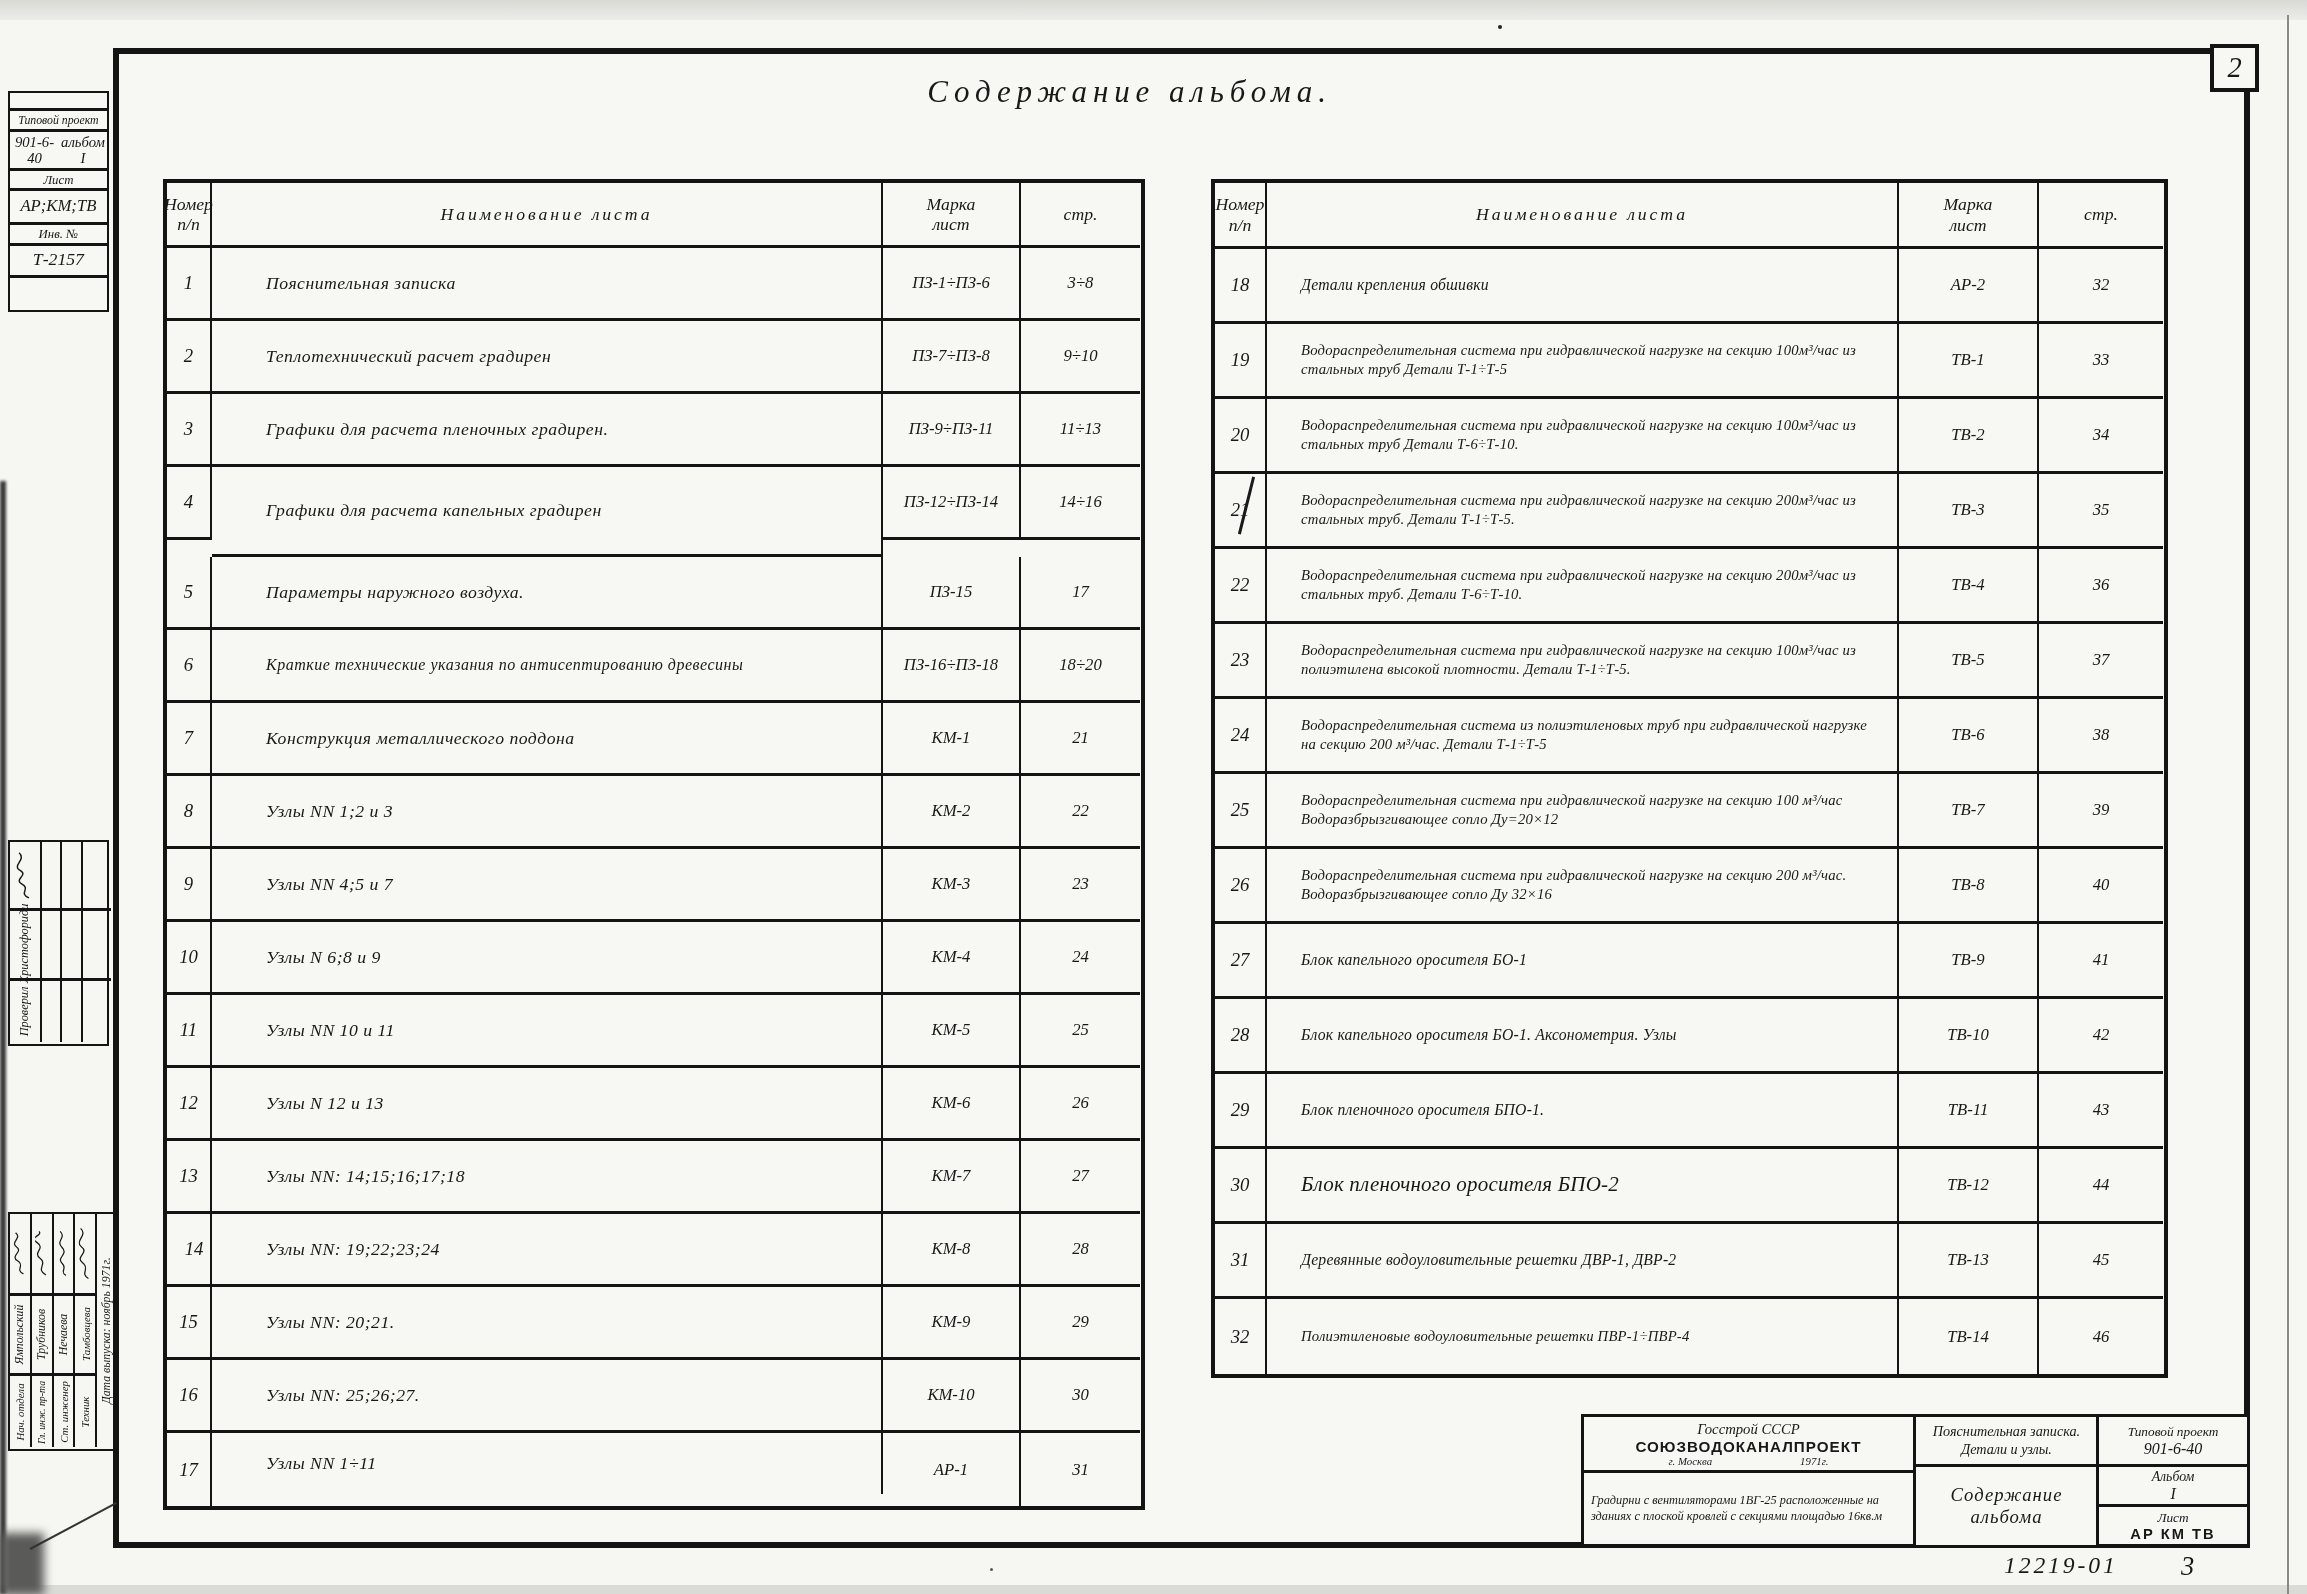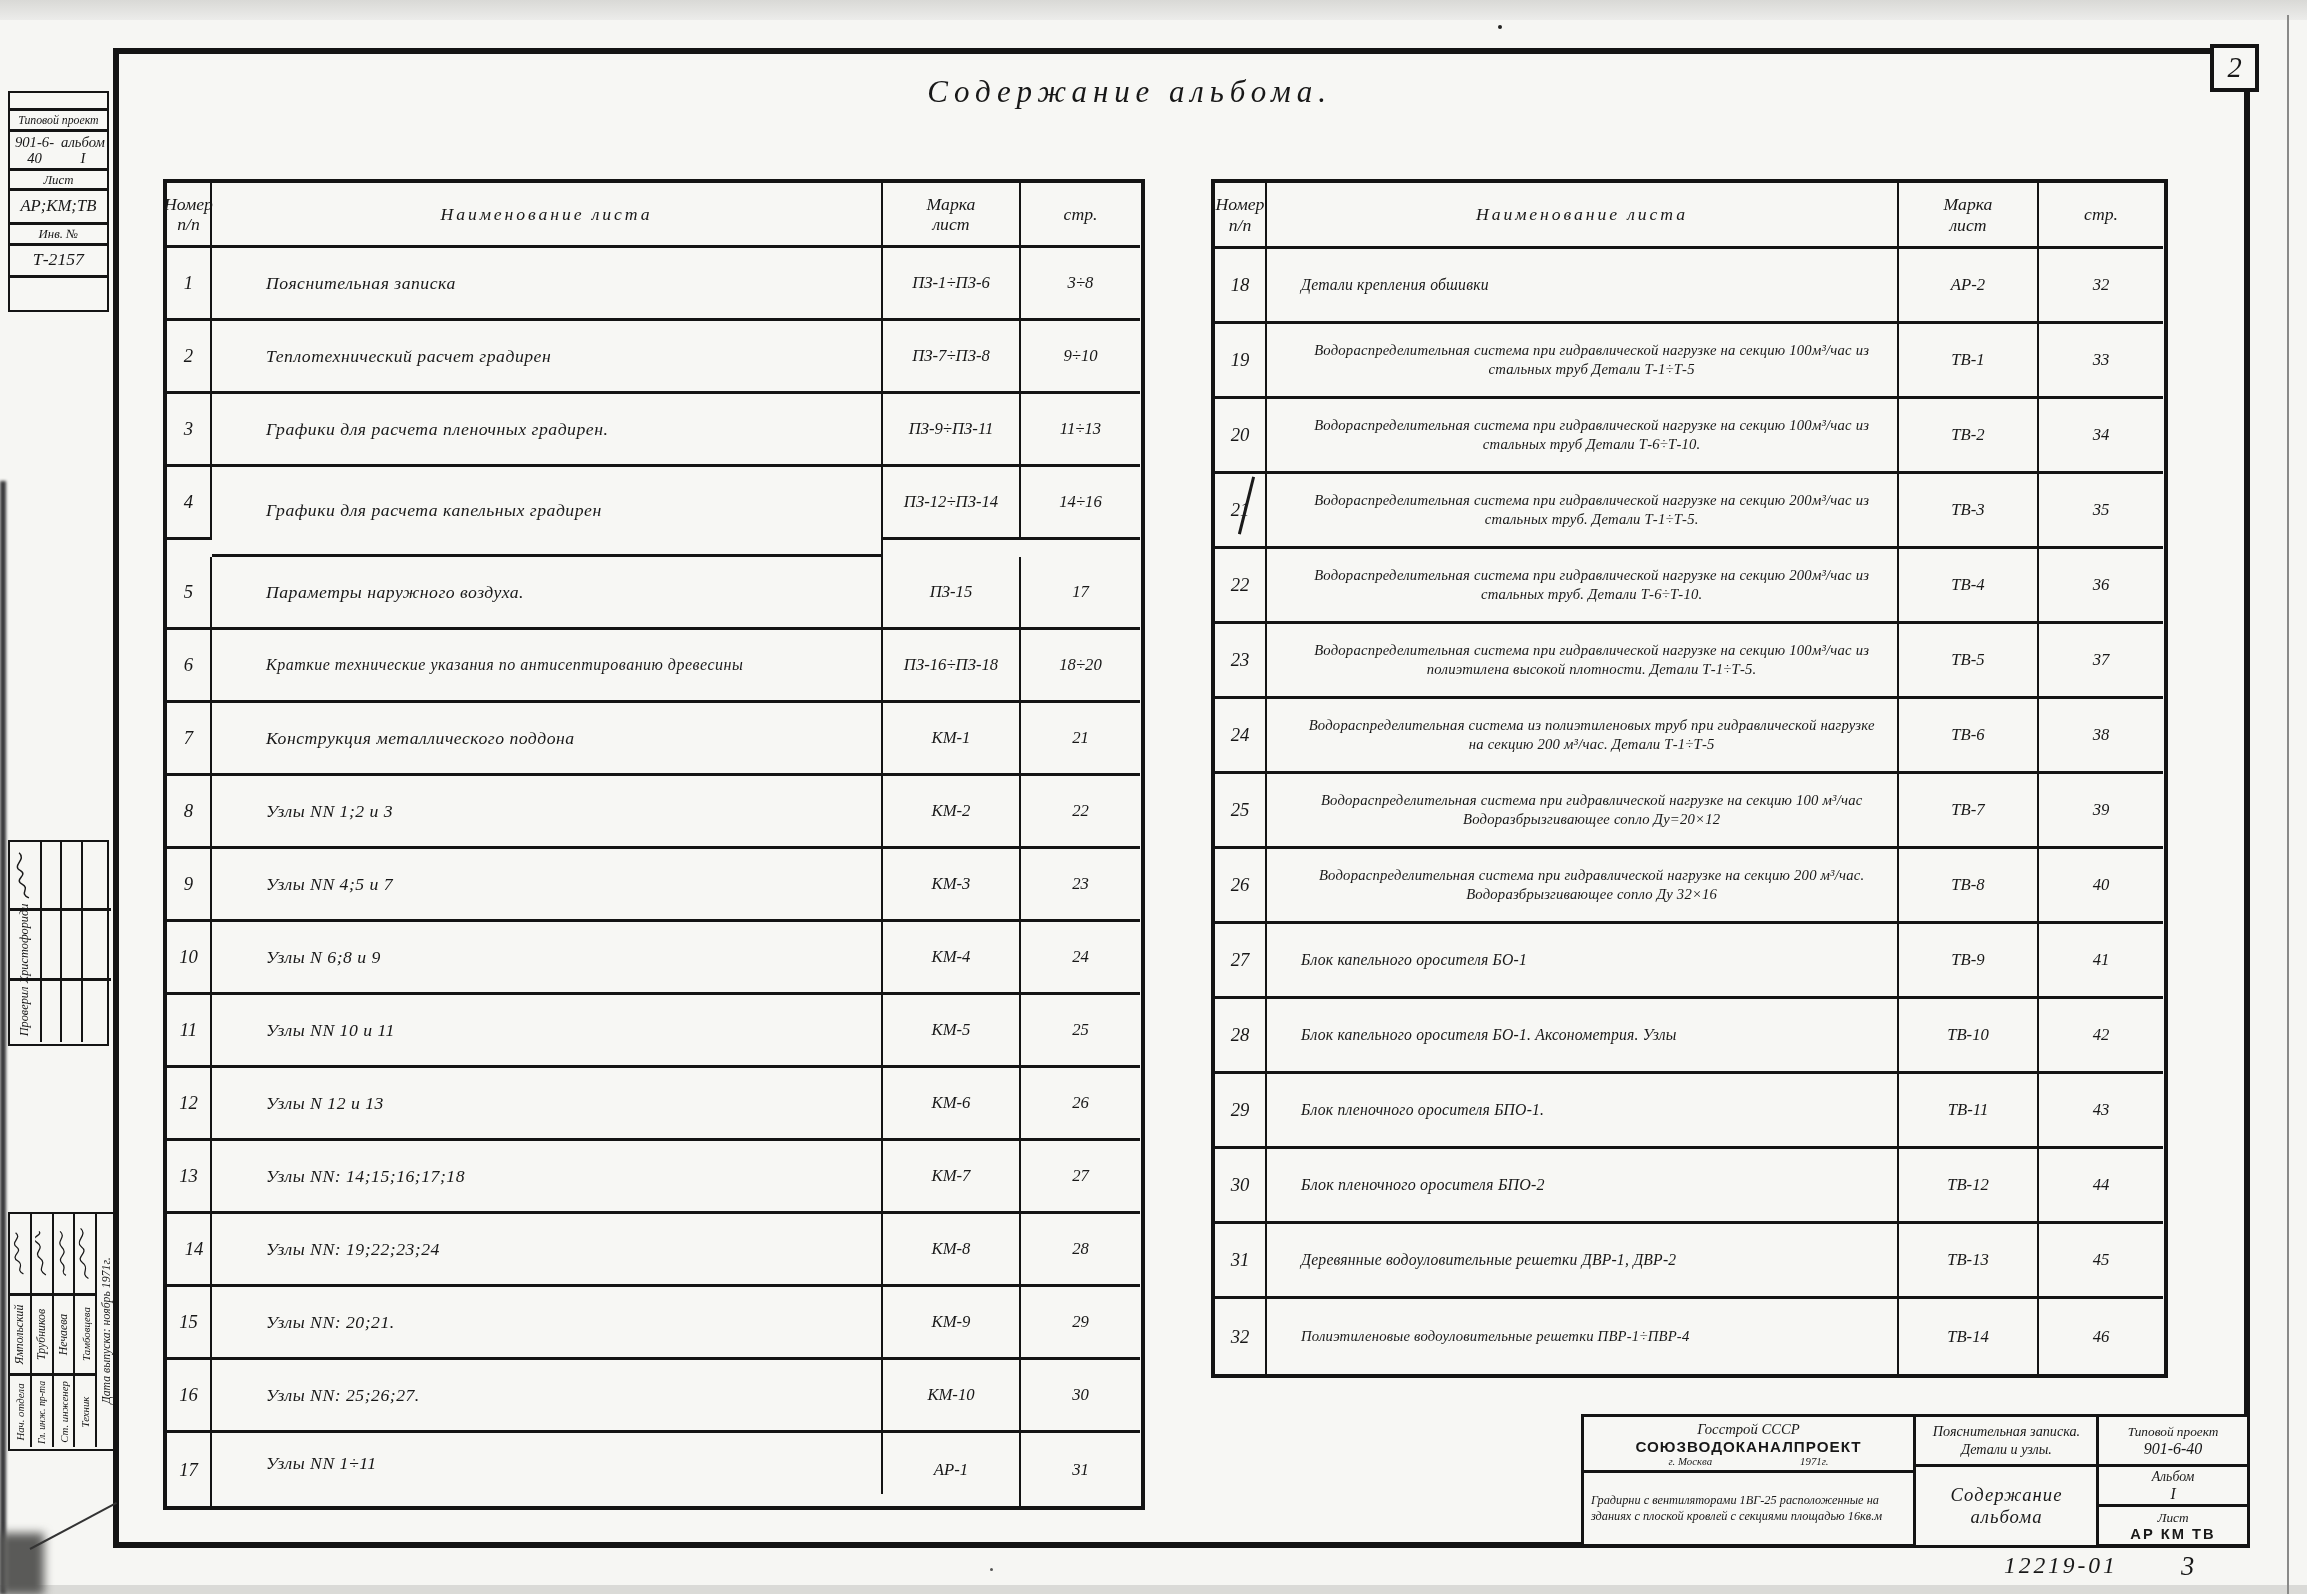--- a/index.html
+++ b/index.html
@@ -33,21 +33,21 @@
   .vwrap>span{transform:rotate(-90deg);white-space:nowrap;font-style:italic;}
   .gridline{position:absolute;background:#141414;}
   
   .ctable{position:absolute;display:grid;border:4.4px solid #141414;box-sizing:border-box;background:#f7f7f4;}
   .ctable .c{border-right:2.9px solid #141414;border-bottom:3.4px solid #141414;box-sizing:border-box;
     display:flex;align-items:center;font-style:italic;}
   .ctable .c.last{border-right:none;}
   .ctable .c.bot{border-bottom:none;}
   .hc{justify-content:center;text-align:center;flex-direction:column;font-size:17.7px;line-height:1.15;}
   .numc{justify-content:center;font-size:18.7px;}
-  .namec{padding-left:54px;padding-right:14.7px;font-size:17.7px;letter-spacing:0.5px;text-align:center;}
+  .namec{padding-left:54px;padding-right:14.7px;font-size:17.7px;letter-spacing:0.5px;}
   .namec.small{font-size:14.7px;line-height:1.3;padding-left:34px;letter-spacing:0.2px;}
   .markc{justify-content:center;font-size:16.7px;text-align:center;}
   .pagec{justify-content:center;font-size:16.7px;}
   
   .tb-cell{position:absolute;box-sizing:border-box;border:3.4px solid #141414;background:#f7f7f4;
     display:flex;align-items:center;justify-content:center;flex-direction:column;text-align:center;}
   .footer-code{font-size:23.6px;font-style:italic;letter-spacing:2.9px;}
   .sig-svg{display:block;}
   .artifact-dot{border-radius:50%;background:#222;}
 </style>
@@ -337,21 +337,21 @@
   <div class="c namec small" style="height:75px;font-size:15.7px;">Блок капельного оросителя БО-1. Аксонометрия. Узлы</div>
   <div class="c markc" style="height:75px;">ТВ-10</div>
   <div class="c pagec last" style="height:75px;">42</div>
 
   <div class="c numc" style="height:75px;">29</div>
   <div class="c namec small" style="height:75px;font-size:15.7px;">Блок пленочного оросителя БПО-1.</div>
   <div class="c markc" style="height:75px;">ТВ-11</div>
   <div class="c pagec last" style="height:75px;">43</div>
 
   <div class="c numc" style="height:75px;">30</div>
-  <div class="c namec small" style="height:75px;font-size:16px;">Блок пленочного оросителя БПО-2</div>
+  <div class="c namec small" style="height:75px;font-size:21px;">Блок пленочного оросителя БПО-2</div>
   <div class="c markc" style="height:75px;">ТВ-12</div>
   <div class="c pagec last" style="height:75px;">44</div>
 
   <div class="c numc" style="height:75px;">31</div>
   <div class="c namec small" style="height:75px;font-size:15.7px;">Деревянные водоуловительные решетки ДВР-1, ДВР-2</div>
   <div class="c markc" style="height:75px;">ТВ-13</div>
   <div class="c pagec last" style="height:75px;">45</div>
 
   <div class="c numc bot" style="height:75px;">32</div>
   <div class="c namec small bot" style="height:75px;font-size:14.7px;">Полиэтиленовые водоуловительные решетки ПВР-1÷ПВР-4</div>

